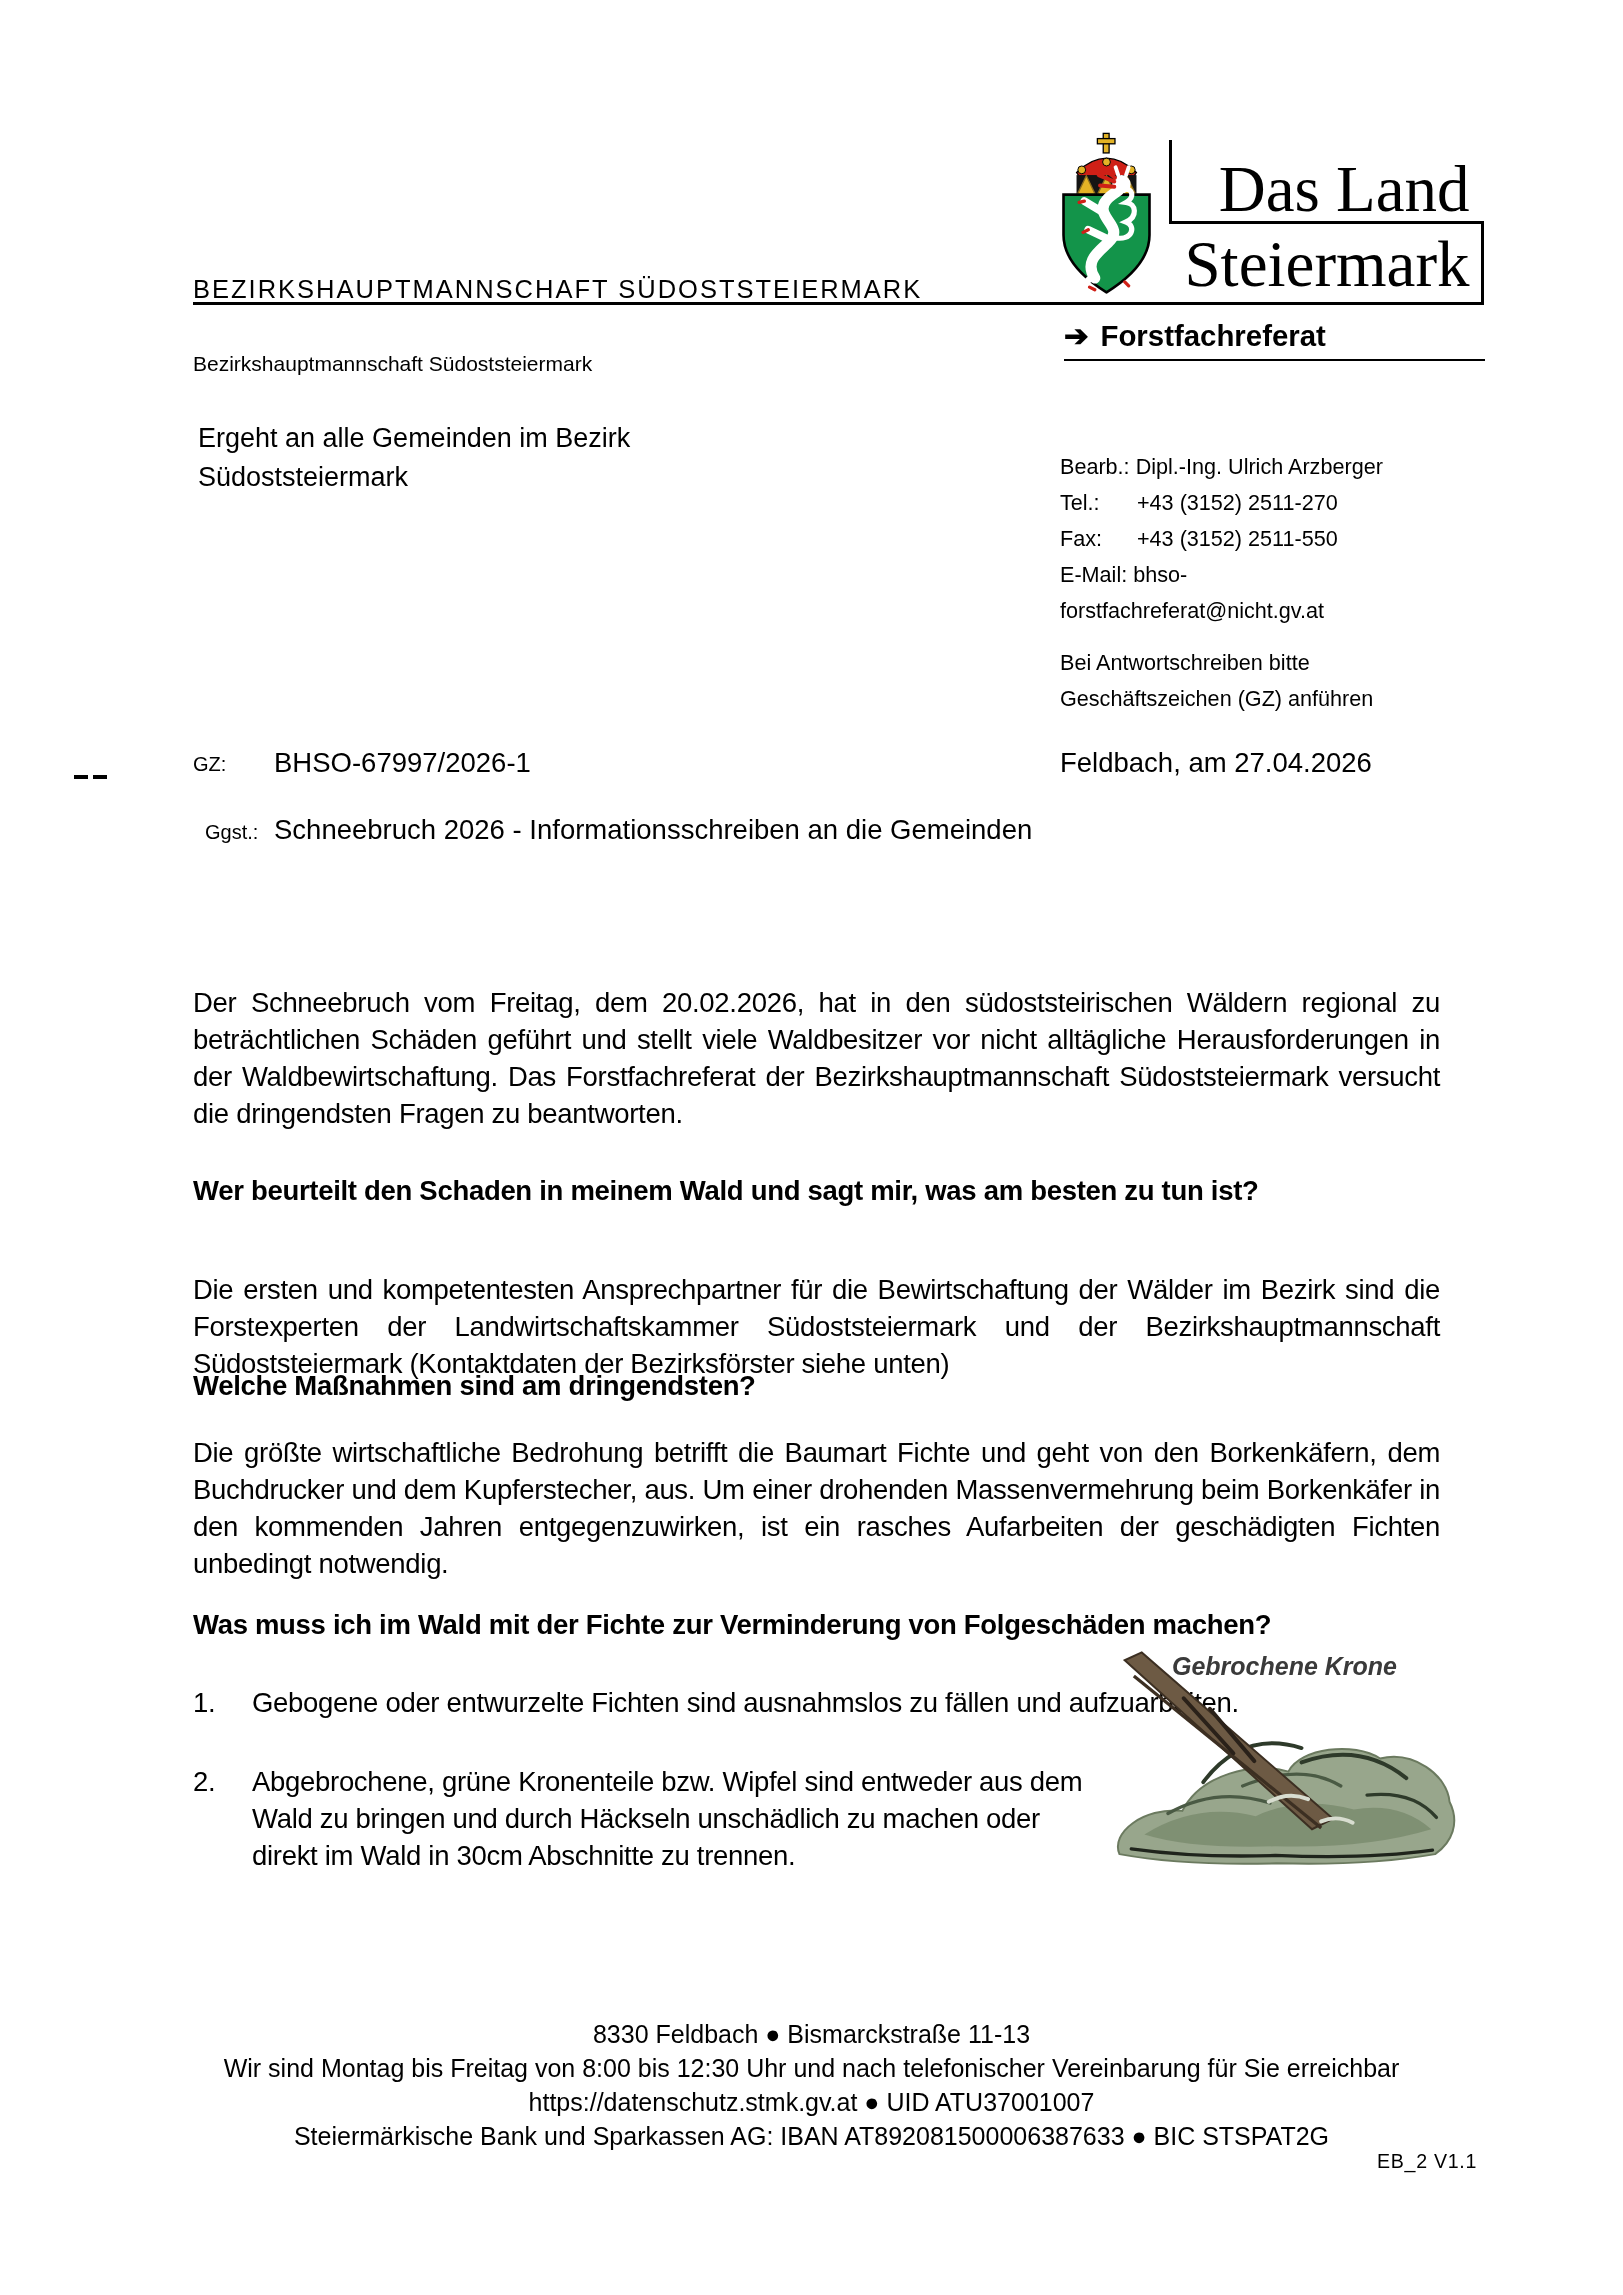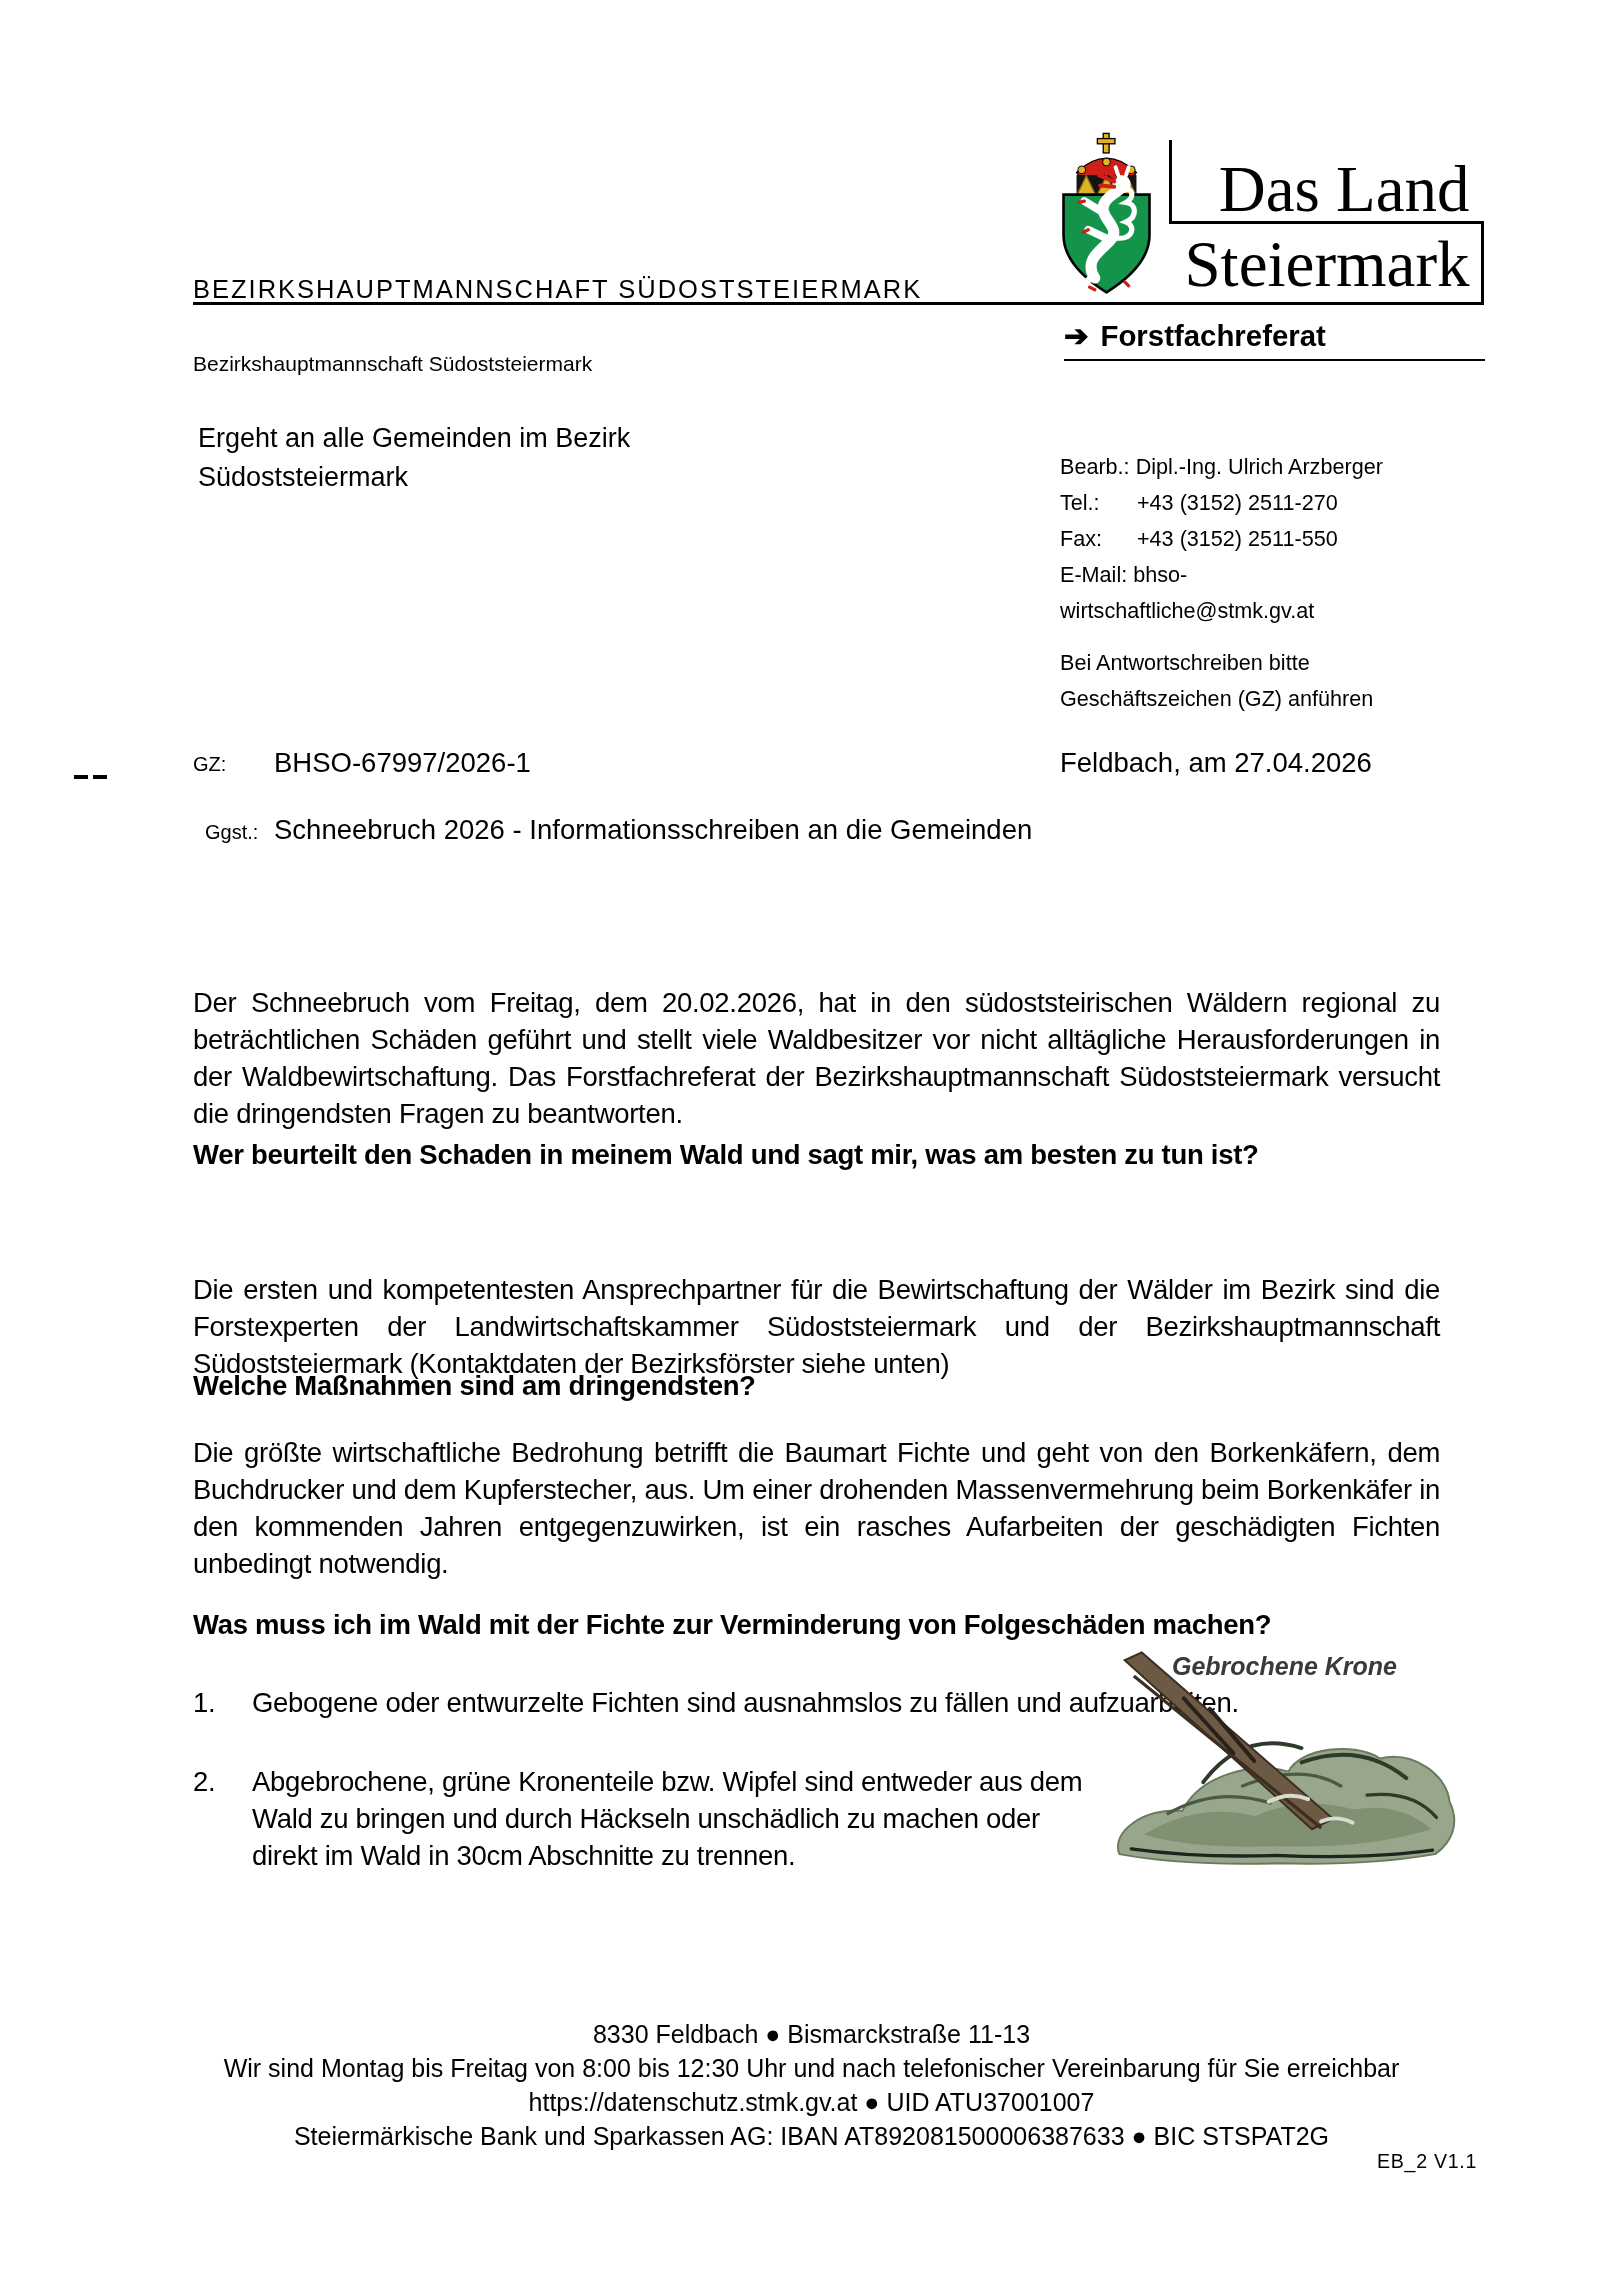--- a/index.html
+++ b/index.html
@@ -45,21 +45,21 @@
   
   .gz-label{left:193px;top:753px;font-size:20px;}
   .gz-value{left:274px;top:747px;font-size:27.5px;}
   .place-date{left:1060px;top:747px;font-size:27.5px;}
   .ggst-label{left:205px;top:821px;font-size:20px;}
   .ggst-value{left:274px;top:814px;font-size:27.5px;}
   
   .para,.bold-q,.li-text,.li-num{font-size:27.5px;line-height:37px;letter-spacing:-0.3px;}
   .para{left:193px;width:1247px;text-align:justify;text-align-last:left;}
   .bold-q{left:193px;width:1247px;font-weight:bold;}
-  .p1{top:984px;} .h1{top:1136px;} .p2{top:1226px;margin-top:45px;} .h2{top:1367px;}
+  .p1{top:984px;} .h1{top:1172px;} .p2{top:1226px;margin-top:45px;} .h2{top:1367px;}
   .p3{top:1434px;} .h3{top:1606px;}
   .li1-num{left:193px;top:1684px;} .li1-text{left:252px;top:1684px;width:1188px;}
   .li2-num{left:193px;top:1763px;} .li2-text{left:252px;top:1763px;width:831px;}
   
   .figure{left:1105px;top:1638px;width:359px;height:241px;}
   .figure-caption{
     position:absolute;left:0;top:14.4px;width:100%;text-align:center;
     font-size:25px;font-weight:bold;font-style:italic;color:#3a3a3a;letter-spacing:0;
   }
   .figure svg{position:absolute;left:0;top:0;width:359px;height:241px;}
@@ -117,21 +117,21 @@
   <div class="abs dept-row">
     <span class="dept-arrow">➔</span><span>Forstfachreferat</span>
   </div>
   <div class="abs dept-rule"></div>
 
   <div class="abs contact">
     <div><span>Bearb.:</span> <span>Dipl.-Ing. Ulrich Arzberger</span></div>
     <div><span class="lbl">Tel.:</span><span>+43 (3152) 2511-270</span></div>
     <div><span class="lbl">Fax:</span><span>+43 (3152) 2511-550</span></div>
     <div><span>E-Mail:</span> <span>bhso-</span></div>
-    <div>wirtschaftliche@stmk.gv.at</div>
+    <div>forstfachreferat@nicht.gv.at</div>
     <div class="gap"></div>
     <div>Bei Antwortschreiben bitte</div>
     <div>Geschäftszeichen (GZ) anführen</div>
   </div>
 
   <div class="abs fold-mark"><span></span><span></span></div>
 
   <div class="abs gz-label">GZ:</div>
   <div class="abs gz-value">BHSO-67997/2026-1</div>
   <div class="abs place-date">Feldbach, am 27.04.2026</div>

